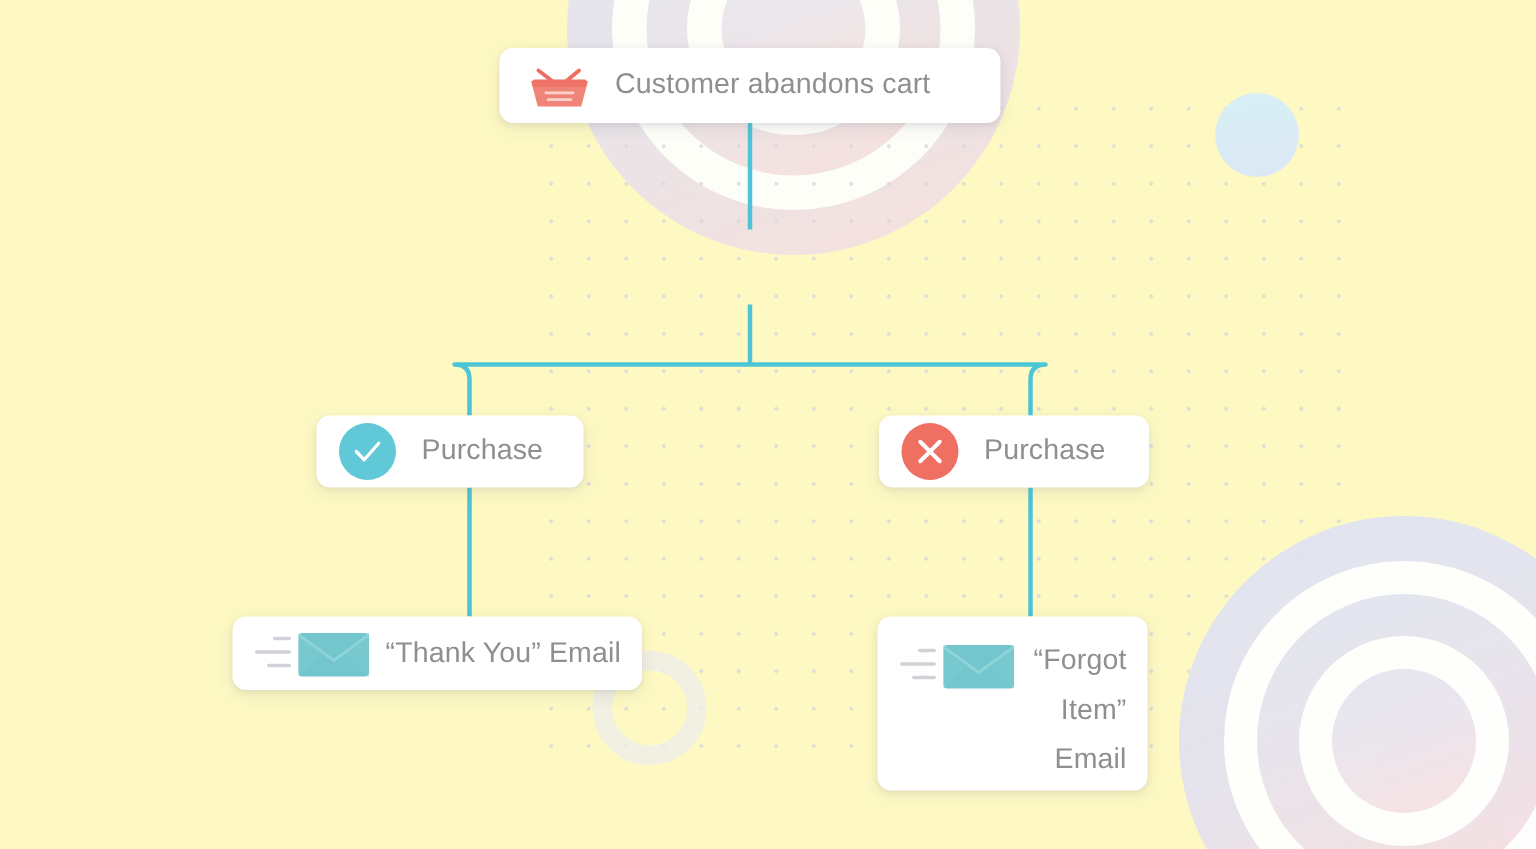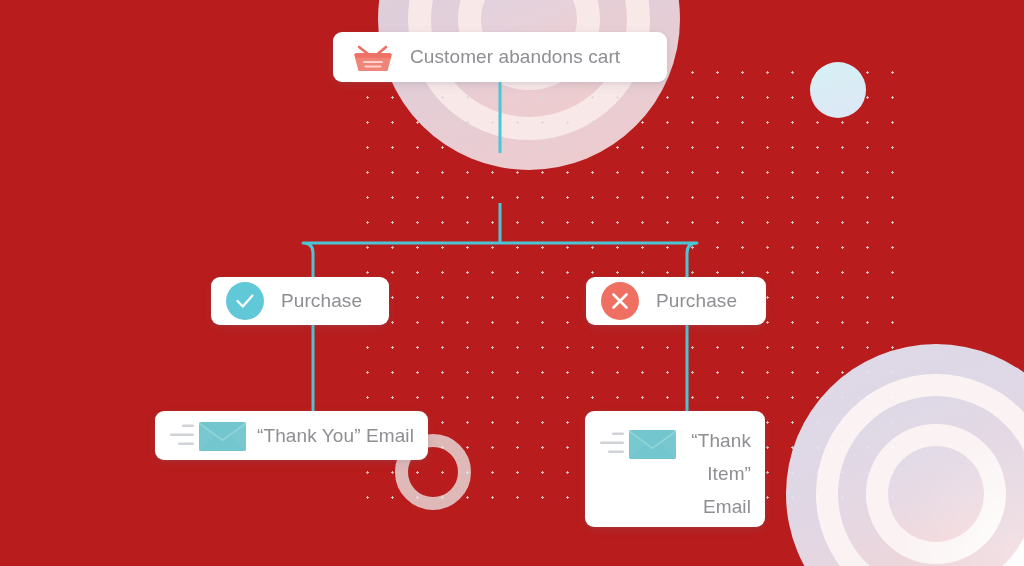--- a/index.html
+++ b/index.html
@@ -5,21 +5,21 @@
   html,body{margin:0;padding:0;}
   body{
     width:1024px;height:566px;
     background:#ffffff;
     font-family:"Liberation Sans", sans-serif;
     overflow:hidden;
   }
   #stage{
     position:relative;
     width:1024px;height:566px;
-    background:#b91c1c;
+    background:#fef9c3;
     overflow:hidden;
   }
 
   
   .bg-layer{position:absolute;inset:0;overflow:hidden;pointer-events:none;}
 
   .dotgrid{
     position:absolute;
     left:355px; top:60px;
     width:560px; height:460px;
@@ -229,16 +229,16 @@
   <div class="card" id="node-email-forgot">
     <svg class="icon" width="78" height="40" viewBox="0 0 78 40" xmlns="http://www.w3.org/2000/svg">
       <rect x="13" y="8.5" width="12" height="2.4" rx="1.2" fill="#cfd2d6"></rect>
       <rect x="1" y="17.5" width="24" height="2.4" rx="1.2" fill="#cfd2d6"></rect>
       <rect x="9" y="26.5" width="16" height="2.4" rx="1.2" fill="#cfd2d6"></rect>
       <rect x="30" y="6" width="47" height="29" rx="2.6" fill="#74c6ce"></rect>
       <path d="M30 6 L53.5 23 L77 6 L77 8.5 L53.5 25.5 L30 8.5 Z" fill="#8ed3d8"></path>
       <path d="M30 35 L46 20 L30 8.6 Z" fill="#7bcbd2" opacity=".55"></path>
       <path d="M77 35 L61 20 L77 8.6 Z" fill="#7bcbd2" opacity=".55"></path>
     </svg>
-    <span class="card-label">“Thank Item” Email</span>
+    <span class="card-label">“Forgot Item” Email</span>
   </div>
 
 </div>
 
 </body></html>

